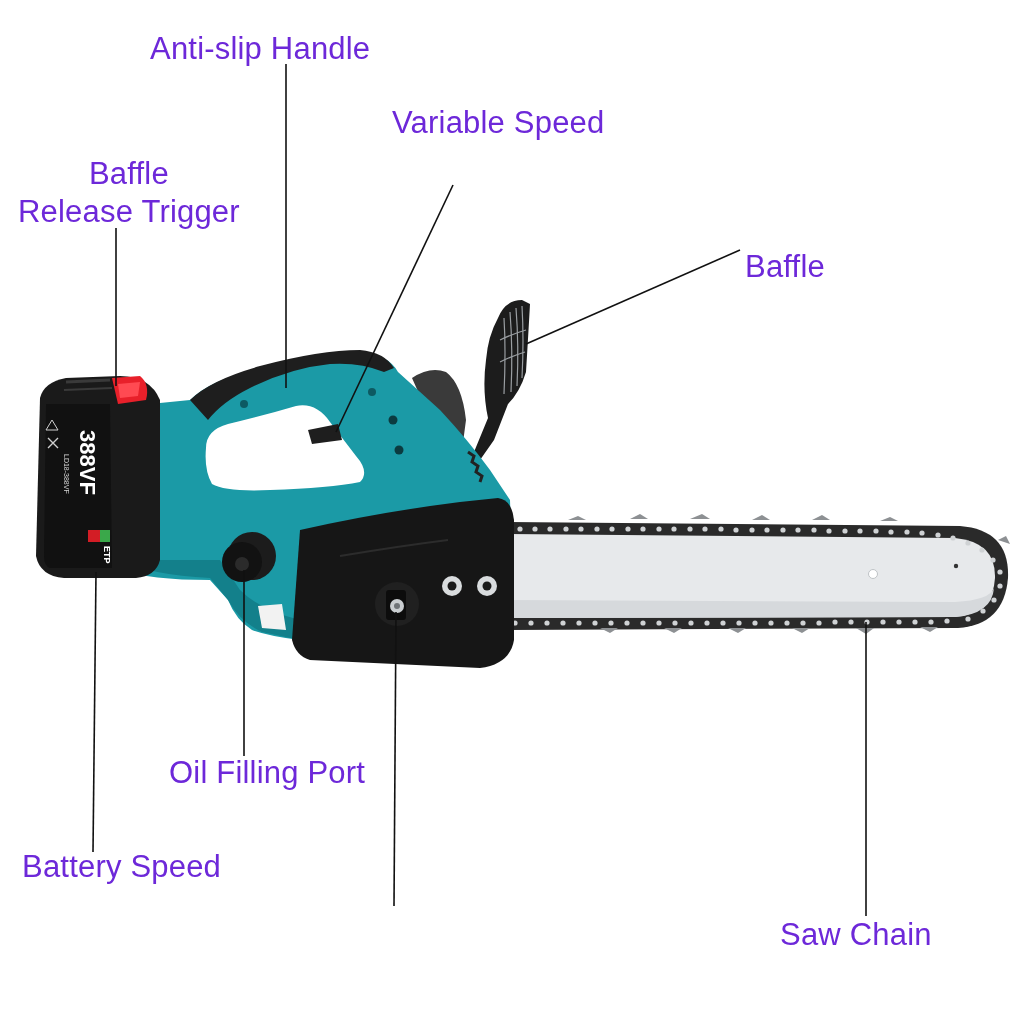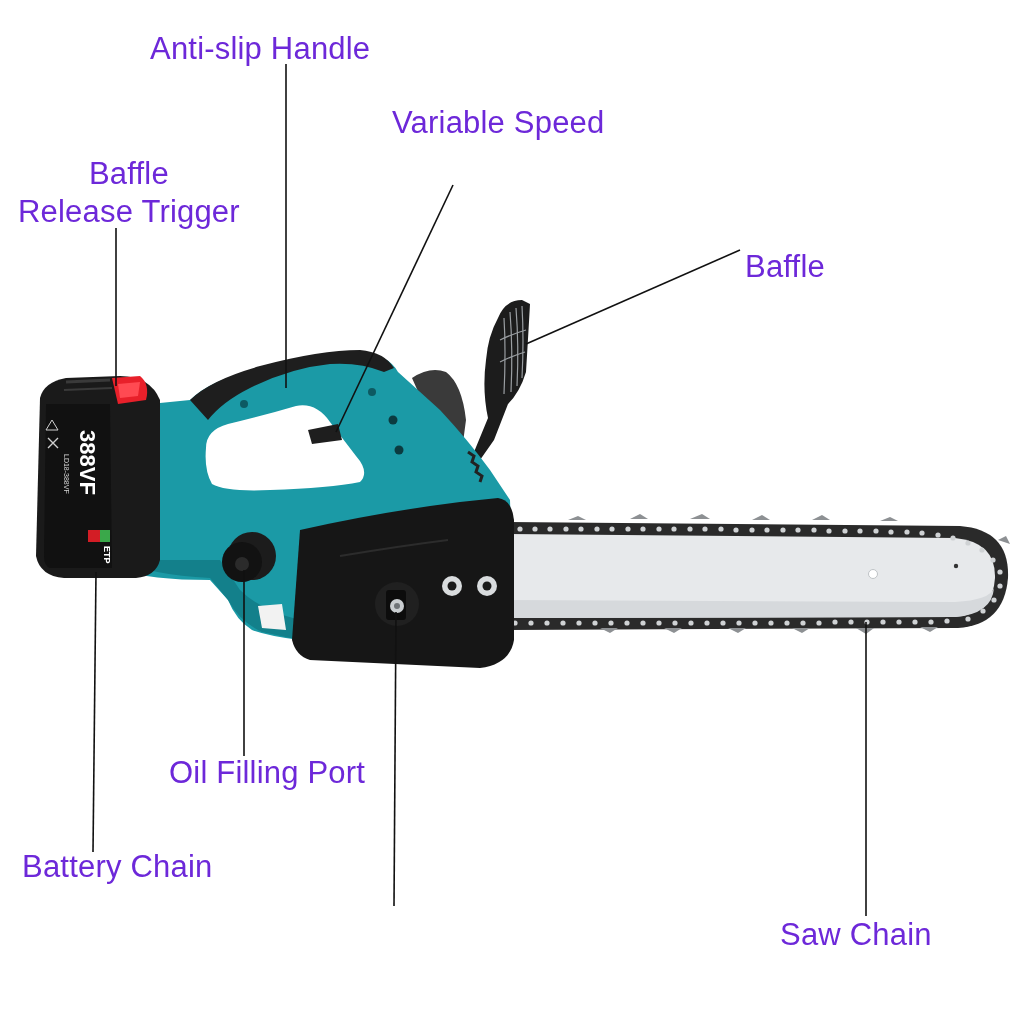--- a/index.html
+++ b/index.html
@@ -251,21 +251,21 @@
 
   <div class="label" style="left:745px; top:232px;margin-top:16px;">
     <span class="line">Baffle</span>
   </div>
 
   <div class="label" style="left:145px; top:754px;margin-left:24px;">
     <span class="line">Oil Filling Port</span>
   </div>
 
   <div class="label" style="left:22px; top:848px;">
-    <span class="line">Battery Chain</span>
+    <span class="line">Battery Speed</span>
   </div>
 
 
   <div class="label" style="left:780px; top:916px;">
     <span class="line">Saw Chain</span>
   </div>
 
 </div>
 
 </body></html>

